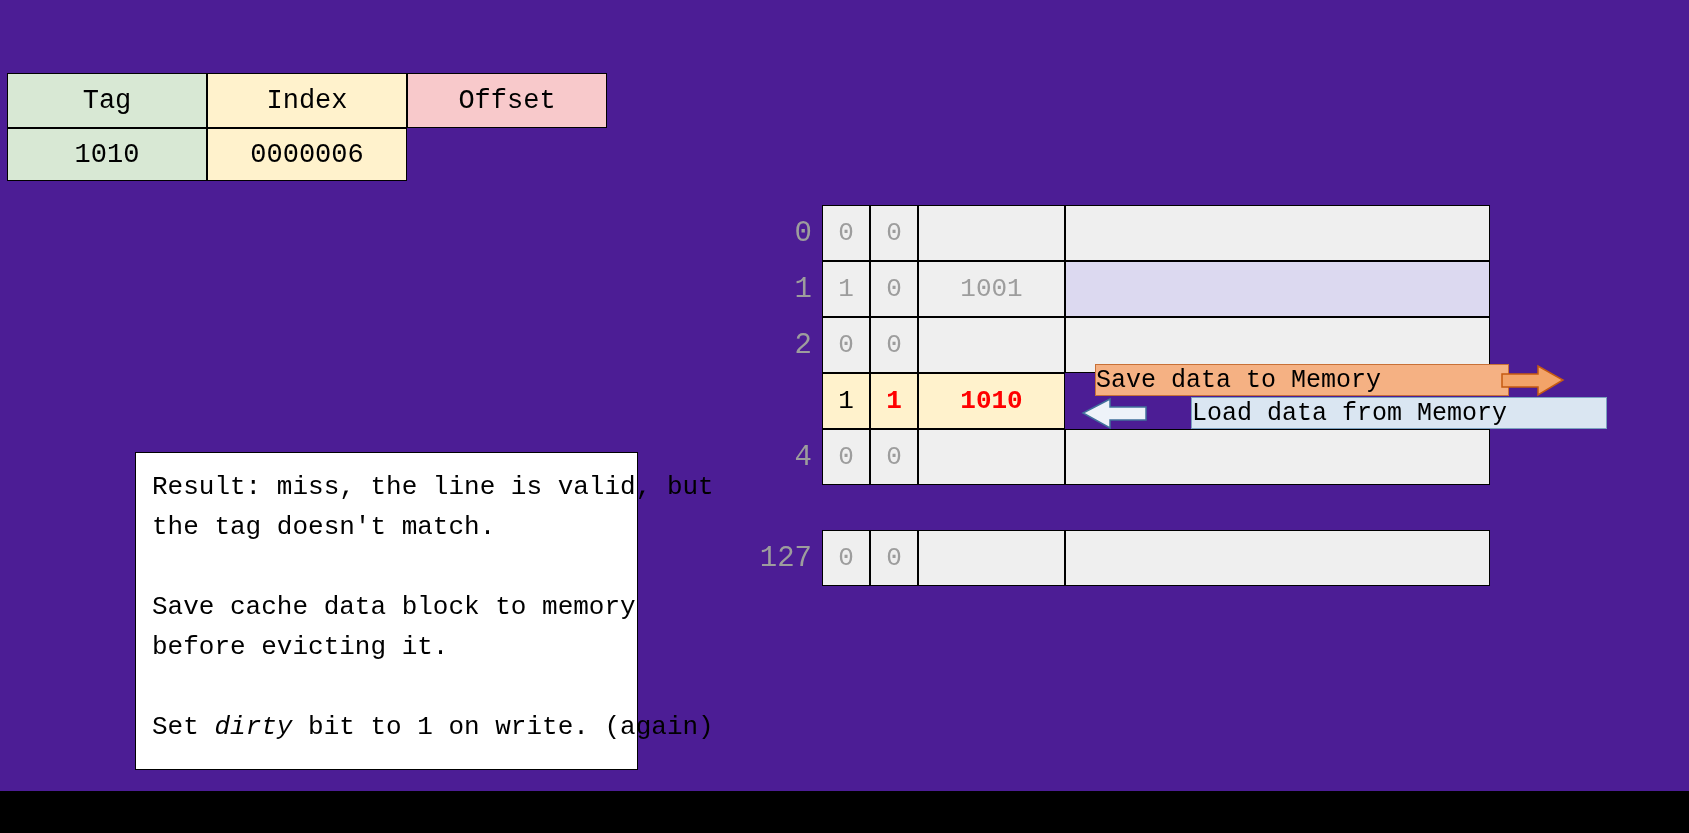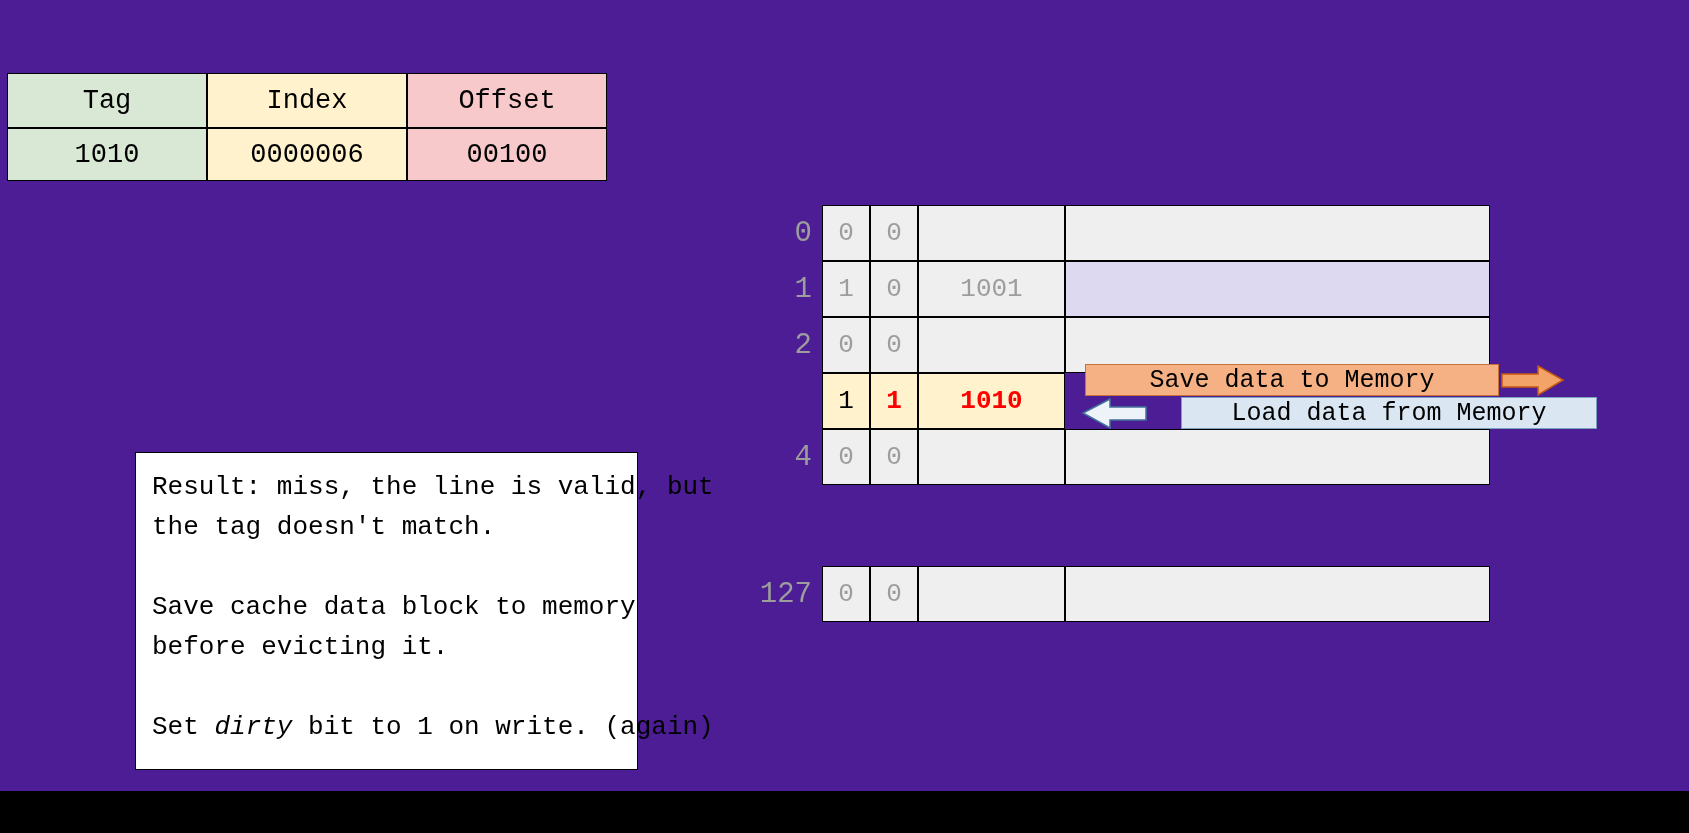--- a/index.html
+++ b/index.html
@@ -54,22 +54,22 @@
   .row-target .c-tag { background: #fff2cc; }
   .row-target .c-valid { color: #000; }
   .row-target .c-dirty,
   .row-target .c-tag { color: #ff0000; font-weight: 700; }
   .c-data.lavender { background: #dcd9f0; }
   .c-data.none { background: transparent; border-color: transparent; }
 
   
   .banner {
     position: absolute; height: 32px;
-    display: flex; align-items: center; justify-content: center;
-    font-size: 25px; color: #000;
+    display: flex; align-items: center; 
+    font-size: 25px; color: #000; margin-left: 10px;
   }
   .banner.save { left: 1085px; top: 364px; width: 414px; background: #f5b183; border: 1px solid #c87137; }
   .banner.load { left: 1181px; top: 397px; width: 416px; background: #dae6f2; border: 1px solid #7ba1c0; }
   .arrow { position: absolute; }
   .arrow.right { left: 1501px; top: 364px; }
   .arrow.left  { left: 1080px; top: 397px; }
 
   
   .note {
     position: absolute; left: 135px; top: 452px;
@@ -87,21 +87,20 @@
 
   <div class="addr-table">
     <div class="addr-row headers">
       <div class="addr-cell tag">Tag</div>
       <div class="addr-cell index">Index</div>
       <div class="addr-cell offset">Offset</div>
     </div>
     <div class="addr-row values">
       <div class="addr-cell tag">1010</div>
       <div class="addr-cell index">0000006</div>
-      <div class="addr-cell offset">00100</div>
     </div>
   </div>
 
   <div class="cache-row" style="top:205px">
     <div class="row-label">0</div>
     <div class="cell c-valid">0</div>
     <div class="cell c-dirty">0</div>
     <div class="cell c-tag"></div>
     <div class="cell c-data"></div>
   </div>
@@ -131,21 +130,21 @@
   </div>
 
   <div class="cache-row" style="top:429px">
     <div class="row-label">4</div>
     <div class="cell c-valid">0</div>
     <div class="cell c-dirty">0</div>
     <div class="cell c-tag"></div>
     <div class="cell c-data"></div>
   </div>
 
-  <div class="cache-row" style="top:566px">
+  <div class="cache-row" style="top:530px">
     <div class="row-label">127</div>
     <div class="cell c-valid">0</div>
     <div class="cell c-dirty">0</div>
     <div class="cell c-tag"></div>
     <div class="cell c-data"></div>
   </div>
 
   <div class="banner save">
     <span>Save data to Memory</span>
   </div>

